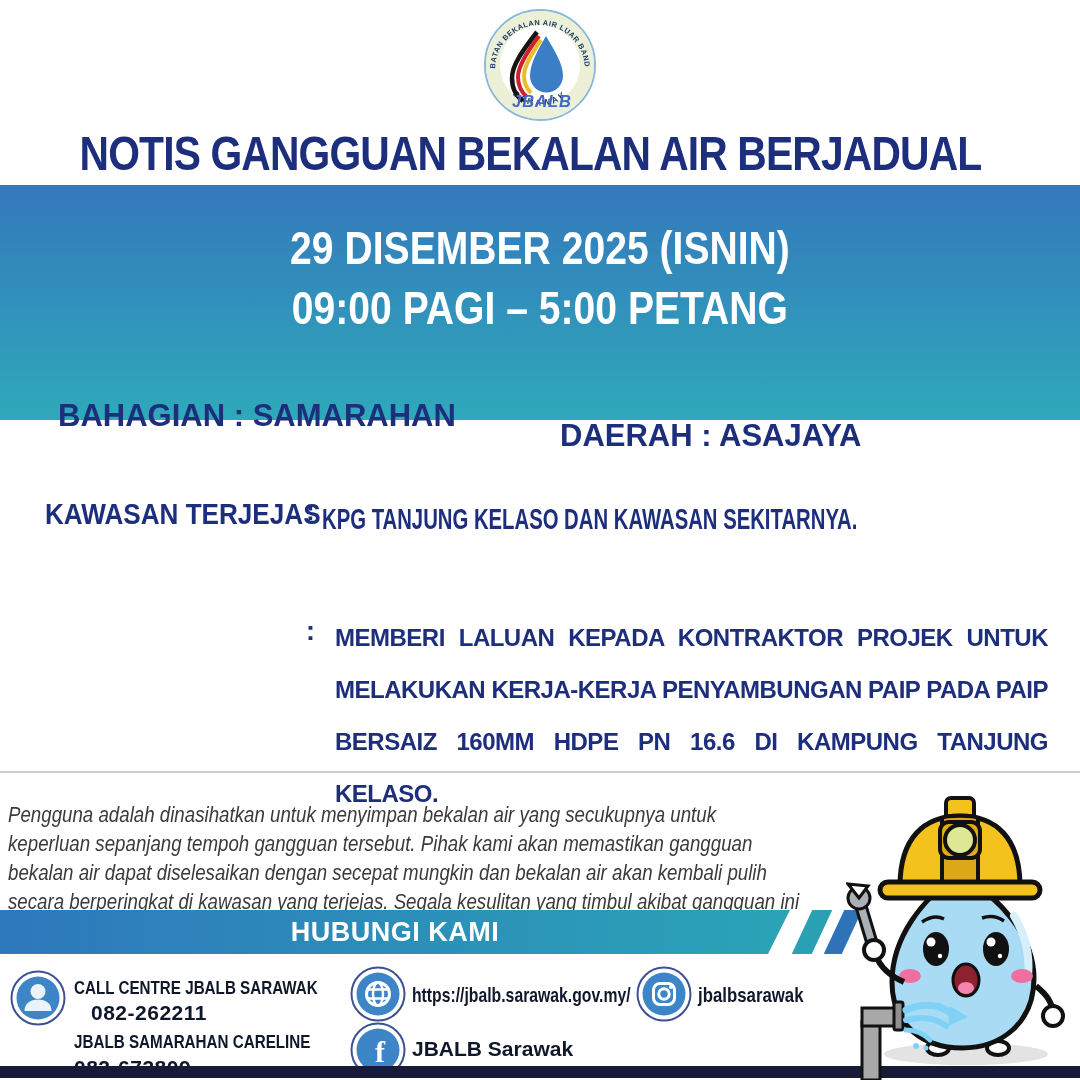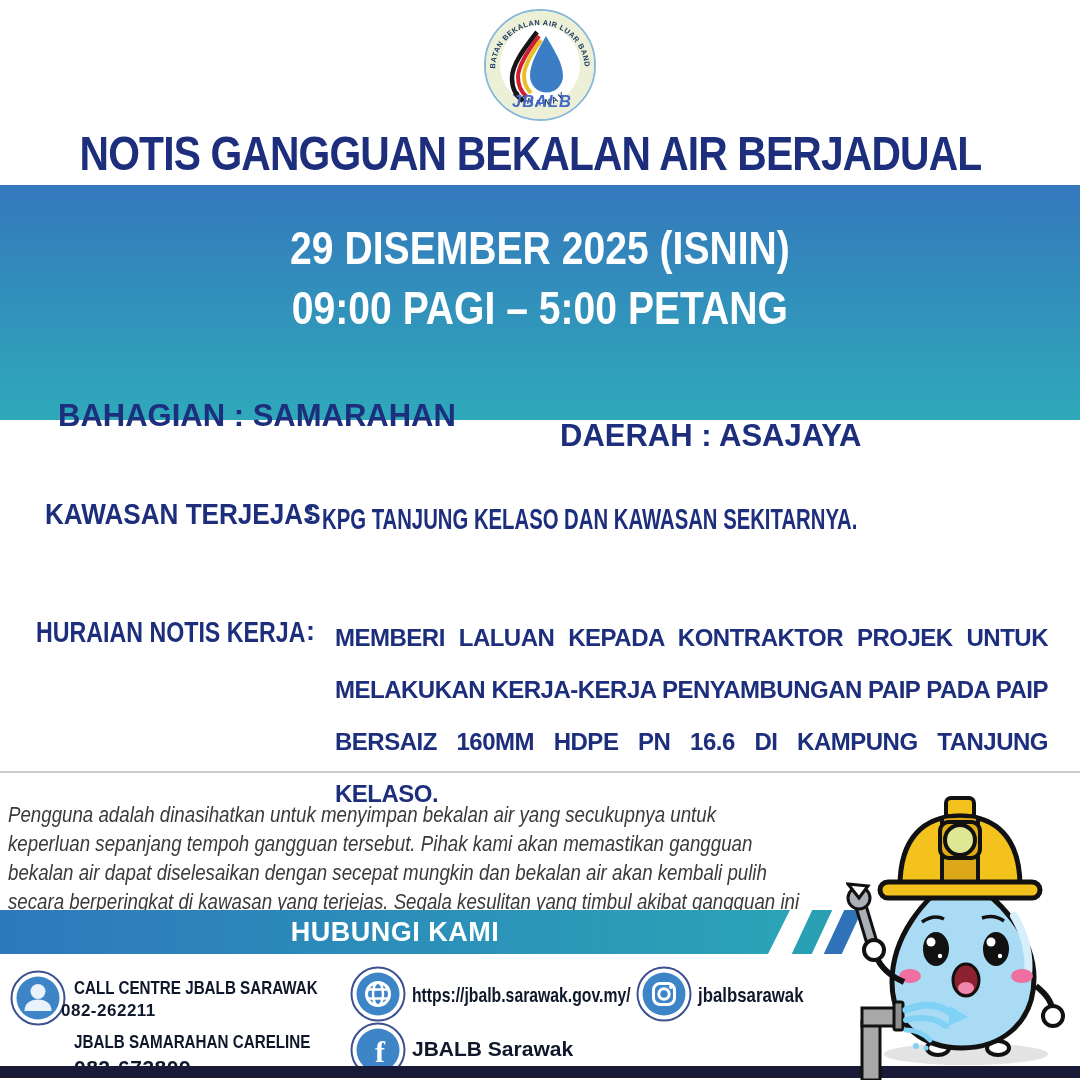--- a/index.html
+++ b/index.html
@@ -67,21 +67,21 @@
              background:#2f72b8; transform:skewX(-25deg); }
 
   .cicon { position:absolute; width:56px; height:56px; }
   .icon-person    { left:10px;  top:970px; }
   .icon-globe     { left:350px; top:966px; }
   .icon-facebook  { left:350px; top:1022px; }
   .icon-instagram { left:636px; top:966px; }
 
   .ct { position:absolute; font-weight:bold; color:#0f172a; }
   .ct-name1  { left:74px;  top:977px;  font-size:19px; }
-  .ct-phone1 { left:61px;  top:1001px; font-size:17px; letter-spacing:0.5px; }
+  .ct-phone1 { left:91px;  top:1001px; font-size:21px; letter-spacing:0.5px; }
   .ct-name2  { left:74px;  top:1031px; font-size:19px; }
   .ct-phone2 { left:74px;  top:1056px; font-size:21px; letter-spacing:0.5px; }
   .ct-web    { left:412px; top:983px;  font-size:21px; }
   .ct-fb     { left:412px; top:1037px; font-size:21px; }
   .ct-ig     { left:698px; top:983px;  font-size:21px; }
 
   .footer-bar { position:absolute; left:0; top:1066px; width:1080px; height:12px; background:#191938; }
 
   .mascot { position:absolute; left:846px; top:786px; width:228px; height:296px; }
 </style>
@@ -137,23 +137,20 @@
   </div>
 
   <div class="kaw-label">
     <span class="sx90">KAWASAN TERJEJAS</span>
   </div>
   <div class="kaw-sep">:</div>
   <div class="kaw-value">
     <span class="sx70">KPG TANJUNG KELASO DAN KAWASAN SEKITARNYA.</span>
   </div>
 
-  <div class="hur-label">
-    <span class="sx80">HURAIAN NOTIS KERJA</span>
-  </div>
   <div class="hur-sep">:</div>
   <div class="hur-value">MEMBERI LALUAN KEPADA KONTRAKTOR PROJEK UNTUK MELAKUKAN KERJA-KERJA PENYAMBUNGAN PAIP PADA PAIP BERSAIZ 160MM HDPE PN 16.6 DI KAMPUNG TANJUNG KELASO.</div>
 
   <div class="divider"></div>
 
   <div class="disclaimer">Pengguna adalah dinasihatkan untuk menyimpan bekalan air yang secukupnya untuk keperluan sepanjang tempoh gangguan tersebut. Pihak kami akan memastikan gangguan bekalan air dapat diselesaikan dengan secepat mungkin dan bekalan air akan kembali pulih secara berperingkat di kawasan yang terjejas. Segala kesulitan yang timbul akibat gangguan ini adalah sangat dikesali.</div>
 
   <div class="contact-bar">
     <span>HUBUNGI KAMI</span>
   </div>

